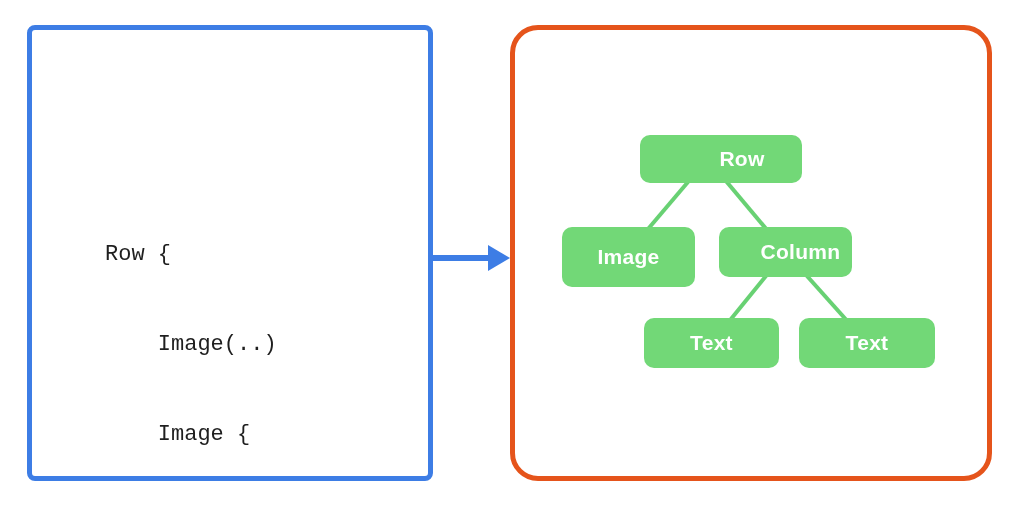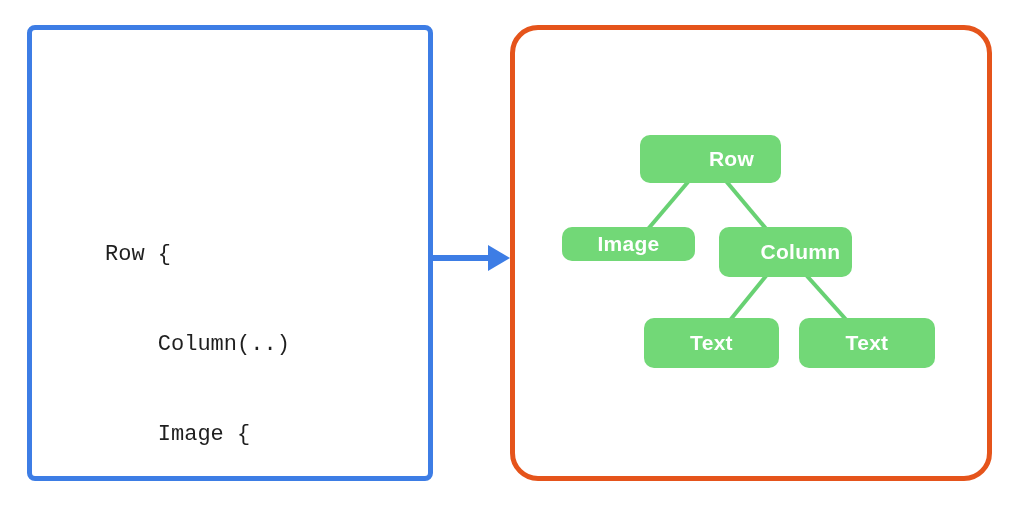--- a/index.html
+++ b/index.html
@@ -70,35 +70,35 @@
     display:flex;
     align-items:center;
     justify-content:center;
     background:var(--green-fill);
     border-radius:10px;
     color:var(--node-text);
     font-size:21px;
     font-weight:700;
     letter-spacing:0.3px;
   }
-  .node-row   {left:125px; top:105px; width:141px; height:48px;padding-left:42px;}
-  .node-image {left:47px;  top:197px; width:133px; height:34px;}
+  .node-row   {left:125px; top:105px; width:162px; height:48px;padding-left:42px;}
+  .node-image {left:47px;  top:197px; width:133px; height:60px;}
   .node-column{left:204px; top:197px; width:133px; height:50px;padding-left:30px;}
   .node-text1 {left:129px; top:288px; width:135px; height:50px;}
   .node-text2 {left:284px; top:288px; width:136px; height:50px;}
 </style>
 </head>
 <body>
 
 <div id="canvas">
 
   <div class="code-panel">
     <div class="code-block">
       <div>Row {</div>
-      <div>    Column(..)</div>
+      <div>    Image(..)</div>
       <div>    Image {</div>
       
       
       
       
     </div>
   </div>
 
   <div class="arrow-wrap">
     <svg width="84" height="36" viewBox="0 0 84 36" aria-hidden="true">

